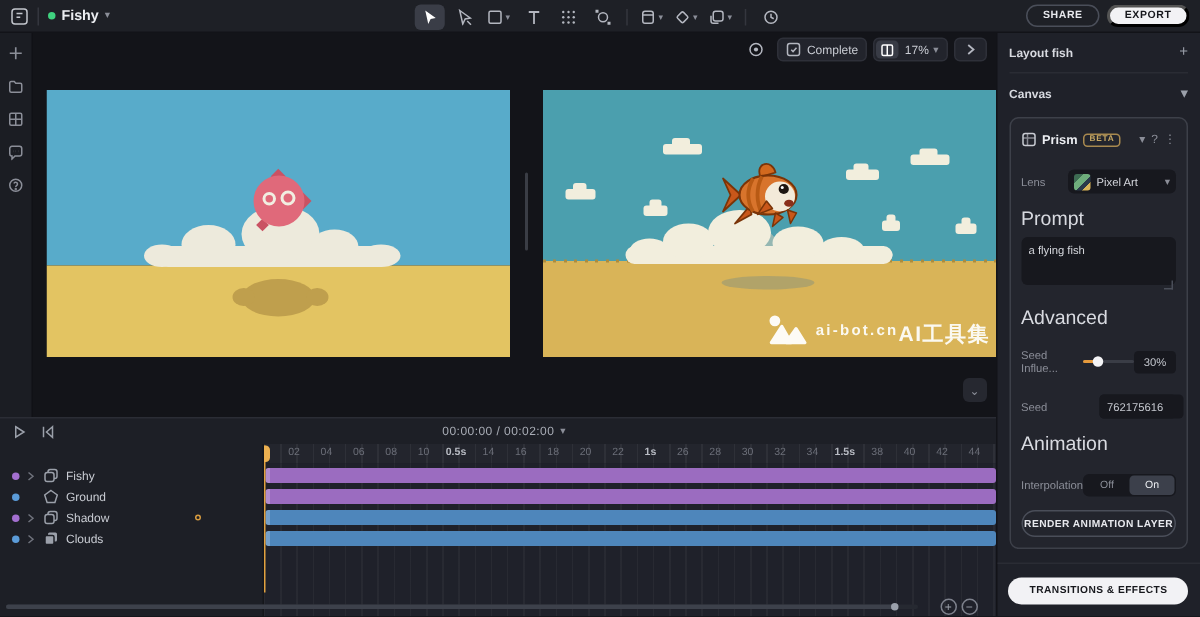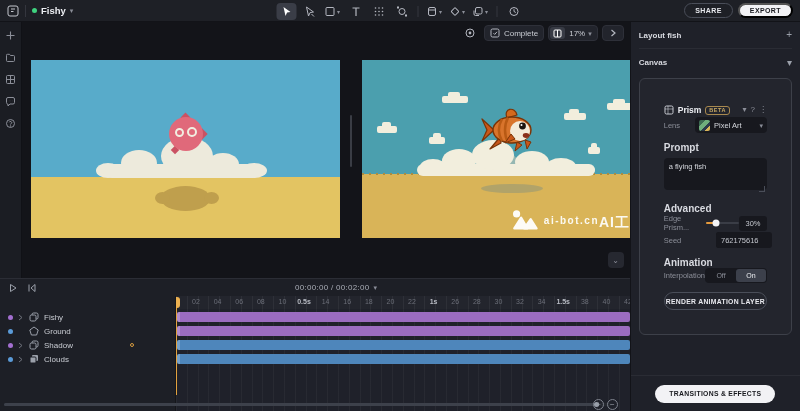--- a/index.html
+++ b/index.html
@@ -114,37 +114,37 @@
 .zb{width:11px;height:11px;border-radius:50%;border:1px solid #7d818c;color:#9ba0aa;font-size:8px;line-height:9px;text-align:center;cursor:pointer}
 
 
 .rpanel{flex:0 0 128px;background:#1f2129;border-left:1px solid #121318;display:flex;flex-direction:column;padding:0 8px;position:relative}
 .sec-row{height:27px;display:flex;align-items:center;justify-content:space-between;border-bottom:1px solid #2a2c34}
 .sec-title{font-size:8px;font-weight:bold;color:#d8dae0}
 .sec-act{color:#9ba0aa;font-size:10px;cursor:pointer;line-height:1}
 .swatch-row{margin:7px 0 8px;height:18px;background:#17181e;border-radius:4px;display:flex;align-items:center;padding:0 4px;gap:6px;cursor:pointer}
 .swatch{width:11px;height:11px;border-radius:2px;background:#151522;border:1px solid #3a3d45}
 .swatch-val{font-size:8px;color:#c3c6cd}
-.prism{border:1px solid #3d4049;border-radius:6px;background:#23252d;padding:24px;margin-top:2px}
+.prism{border:1px solid #3d4049;border-radius:6px;background:#23252d;padding:7px;margin-top:2px}
 .prism-head{display:flex;align-items:center;gap:4px;height:14px}
 .prism-ic{width:10px;height:10px;color:#c9ccd3}
 .prism-title{font-size:8.5px;font-weight:bold;color:#eceef2}
 .beta{font-size:5.5px;font-weight:bold;color:#c8a963;border:1px solid #a8894f;border-radius:3px;padding:0 3px;letter-spacing:.5px;line-height:7px}
 .ph-sp{flex:1}
 .ph-ic{color:#8b8e98;font-size:8px;cursor:pointer;line-height:1}
-.row{display:flex;align-items:center;justify-content:space-between;margin-top:0}
+.row{display:flex;align-items:center;justify-content:space-between;margin-top:13px}
 .flabel{font-size:7.5px;color:#8b8e98}
 .lens-select{width:72px;height:16px;background:#17181e;border-radius:4px;display:flex;align-items:center;gap:4px;padding:0 4px;cursor:pointer}
 .lens-thumb{width:11px;height:11px;border-radius:2px;background:linear-gradient(135deg,#3d6b52 0 30%,#6fae7c 30% 55%,#2b3a4a 55% 75%,#d9b458 75%);flex:0 0 11px}
 .lens-val{font-size:7.5px;color:#d5d7dd;flex:1}
 .slider{width:36px;height:2px;background:#3a3d46;border-radius:1px;position:relative;cursor:pointer}
 .sl-fill{position:absolute;left:0;top:0;height:2px;background:#e59a3c;border-radius:1px}
 .sl-knob{position:absolute;top:50%;width:7px;height:7px;background:#f4f4f6;border-radius:50%;transform:translate(-50%,-50%)}
 .valbox{width:30px;height:15px;background:#17181e;border-radius:3px;font-size:7.5px;color:#c3c6cd;display:flex;align-items:center;justify-content:center}
-.plabel{font-size:10px;font-weight:bold;color:#d8dae0;margin-top:9px}
+.plabel{font-size:13px;font-weight:normal;color:#d8dae0;margin-top:9px}
 .prompt-box{margin-top:5px;width:100%;height:32px;background:#17181e;border:none;border-radius:4px;color:#d5d7dd;font-size:7.5px;font-family:"Liberation Sans","DejaVu Sans",sans-serif;padding:4px 5px;resize:none;position:relative}
 .prompt-wrap{position:relative}
 .rs-corner{position:absolute;right:2px;bottom:2px;width:6px;height:6px;border-right:1px solid #4a4e59;border-bottom:1px solid #4a4e59;pointer-events:none}
 .seed-input{flex:1;height:16px;background:#17181e;border:none;border-radius:3px;color:#c3c6cd;font-size:7.5px;padding:0 5px;width:56px;font-family:"Liberation Sans","DejaVu Sans",sans-serif}
 .seedwrap{display:flex;align-items:flex-start;gap:4px;width:51px;background:#17181e;border-radius:3px;padding-right:4px}
 .shuffle{width:9px;height:9px;color:#8b8e98;cursor:pointer}
 .toggle{width:62px;height:15px;background:#17181e;border-radius:4px;display:flex;padding:1px;cursor:pointer}
 .tseg{flex:1;border-radius:3px;font-size:7px;color:#8b8e98;display:flex;align-items:center;justify-content:center}
 .tseg.active{background:#3c404b;color:#eceef2}
 .render-btn{margin-top:9px;width:100%;height:18px;border-radius:9px;border:1px solid #4a4e59;background:transparent;color:#e8e9ee;font-size:6.8px;font-weight:bold;letter-spacing:.3px;cursor:pointer;font-family:"Liberation Sans","DejaVu Sans",sans-serif}
@@ -562,21 +562,21 @@
 
         <div class="plabel">Prompt</div>
         <div class="prompt-wrap">
           <textarea class="prompt-box" style="">a flying fish</textarea>
           <span class="rs-corner"></span>
         </div>
 
         <div class="plabel">Advanced</div>
 
         <div class="row">
-          <span class="flabel">Edge Prism...</span>
+          <span class="flabel">Seed Influe...</span>
           <span class="slider">
             <span class="sl-fill" id="edge-fill" style="width: 30%;"></span>
             <span class="sl-knob" id="edge-knob" style="left: 30%;"></span>
           </span>
           <span class="valbox">30%</span>
         </div>
 
         <div class="row">
           <span class="flabel">Seed</span>
           <span class="seedwrap">

